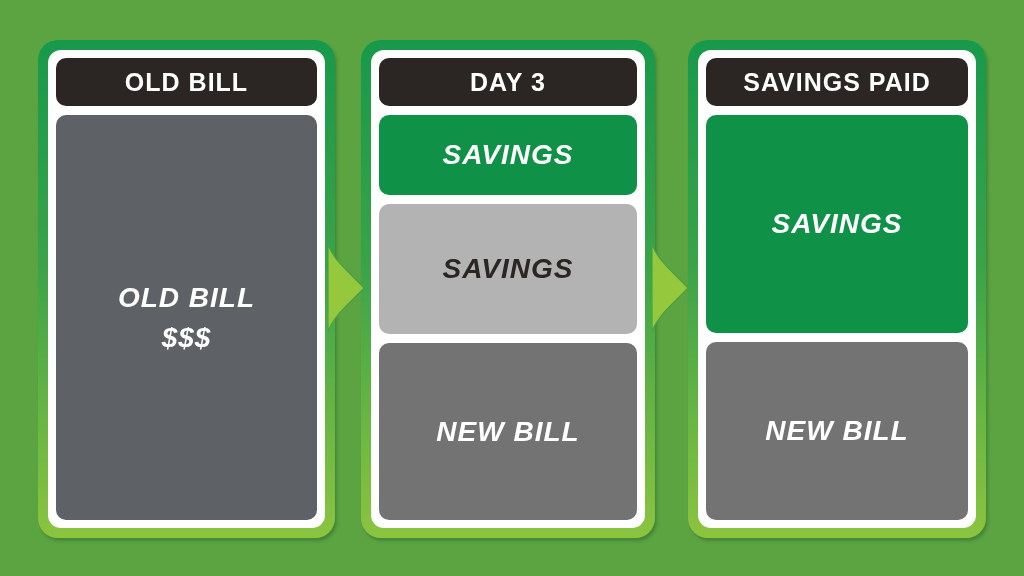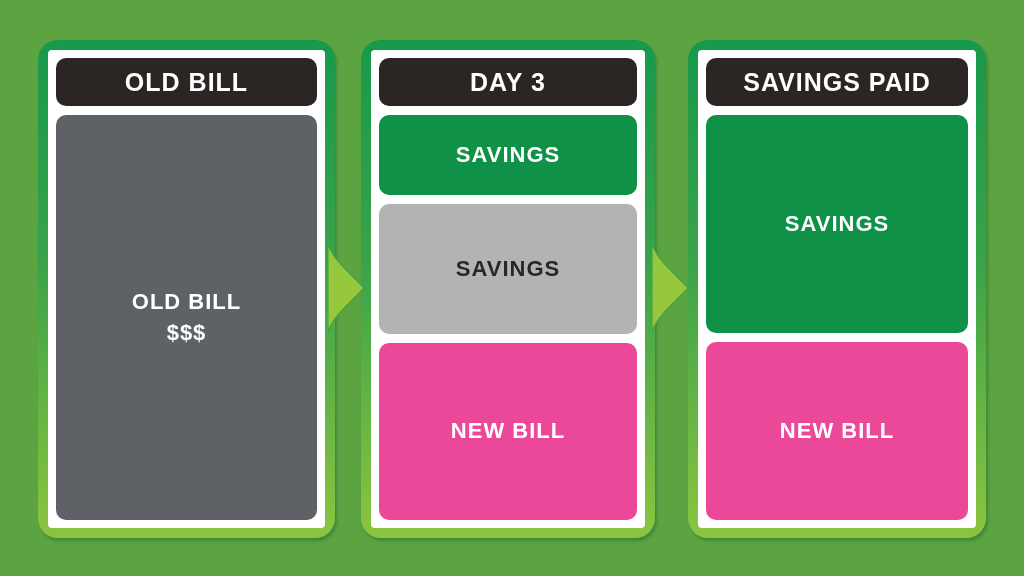--- a/index.html
+++ b/index.html
@@ -14,43 +14,43 @@
     position:absolute; top:40px; height:498px;
     border-radius:20px; padding:10px; box-sizing:border-box;
     background:linear-gradient(180deg,#17994B 0%,#3AA349 45%,#8CC43F 100%);
     box-shadow:2px 3px 3px rgba(15,70,35,0.30);
   }
   .card-old-bill   { left:38px;  width:297px; }
   .card-day-1      { left:361px; width:294px; }
   .card-system-paid{ left:688px; width:298px; }
 
   .card-body {
-    background:#FFFFFF; border-radius:4px;
+    background:#FFFFFF; border-radius:13px;
     height:100%; box-sizing:border-box; padding:8px;
     display:flex; flex-direction:column; gap:9px;
   }
 
   .card-header {
     flex:0 0 48px;
     background:#2B2523; border-radius:10px;
     display:flex; align-items:center; justify-content:center;
     color:#FFFFFF; font-size:25px; font-weight:700; letter-spacing:1px;
   }
 
   .section {
     border-radius:10px;
     display:flex; flex-direction:column; align-items:center; justify-content:center;
-    font-size:22px; font-weight:700; letter-spacing:1px;
-    color:#FFFFFF; text-align:center; line-height:1.4;
+    font-size:28px; font-weight:700; letter-spacing:1px;
+    color:#FFFFFF; text-align:center; line-height:1.4;font-style:italic;
   }
   .sec-grow     { flex:1 1 auto; }
   .sec-savings-sm { flex:0 0 80px;  background:#0F9148; }
   .sec-savings-lg { flex:0 0 218px; background:#0F9148; }
   .sec-finance  { flex:0 0 130px; background:#B3B3B4; color:#2B2523; }
-  .sec-new-bill { background:#ec4899; }
+  .sec-new-bill { background:#737373; }
   .sec-old-bill { background:#5E6165; }
 
   .arrow { position:absolute; z-index:5; }
 </style>
 </head>
 <body>
 
 <div class="stage">
 
   <div class="card card-old-bill">

